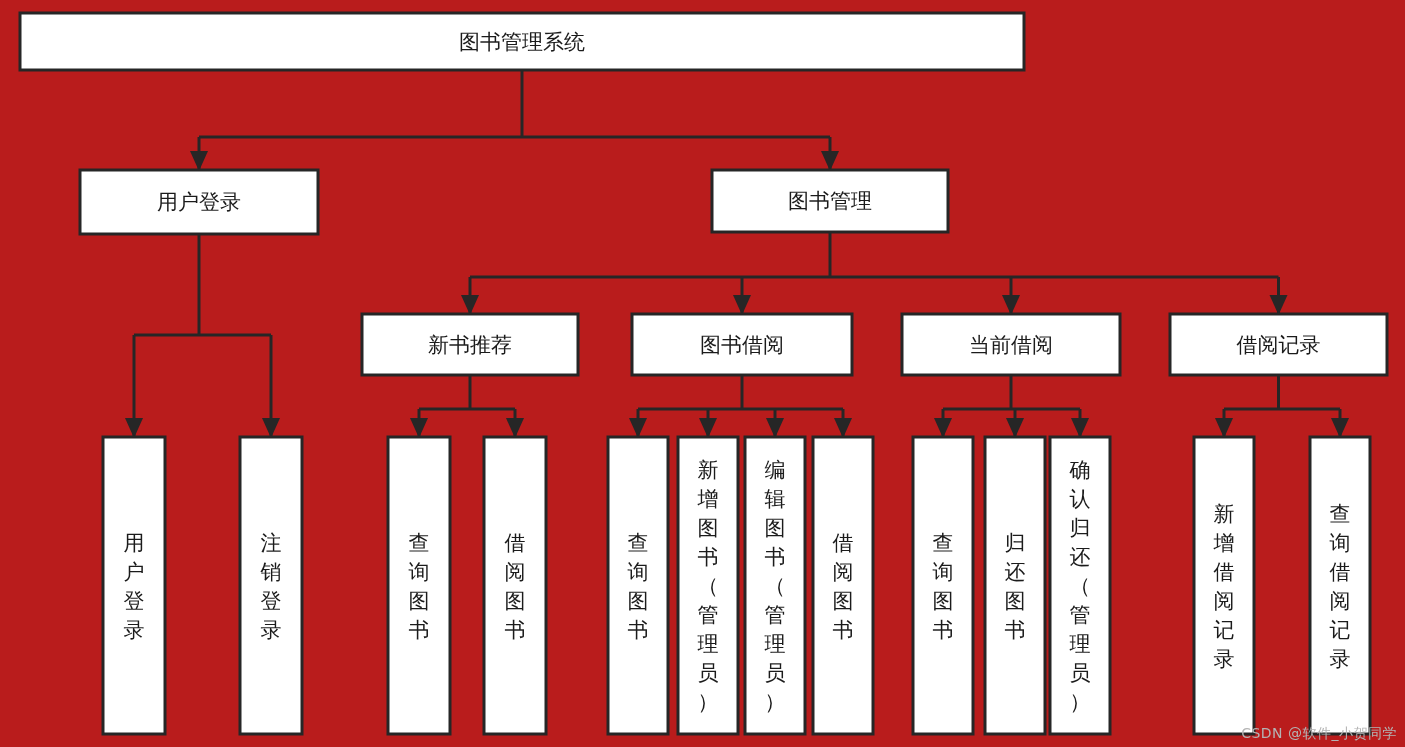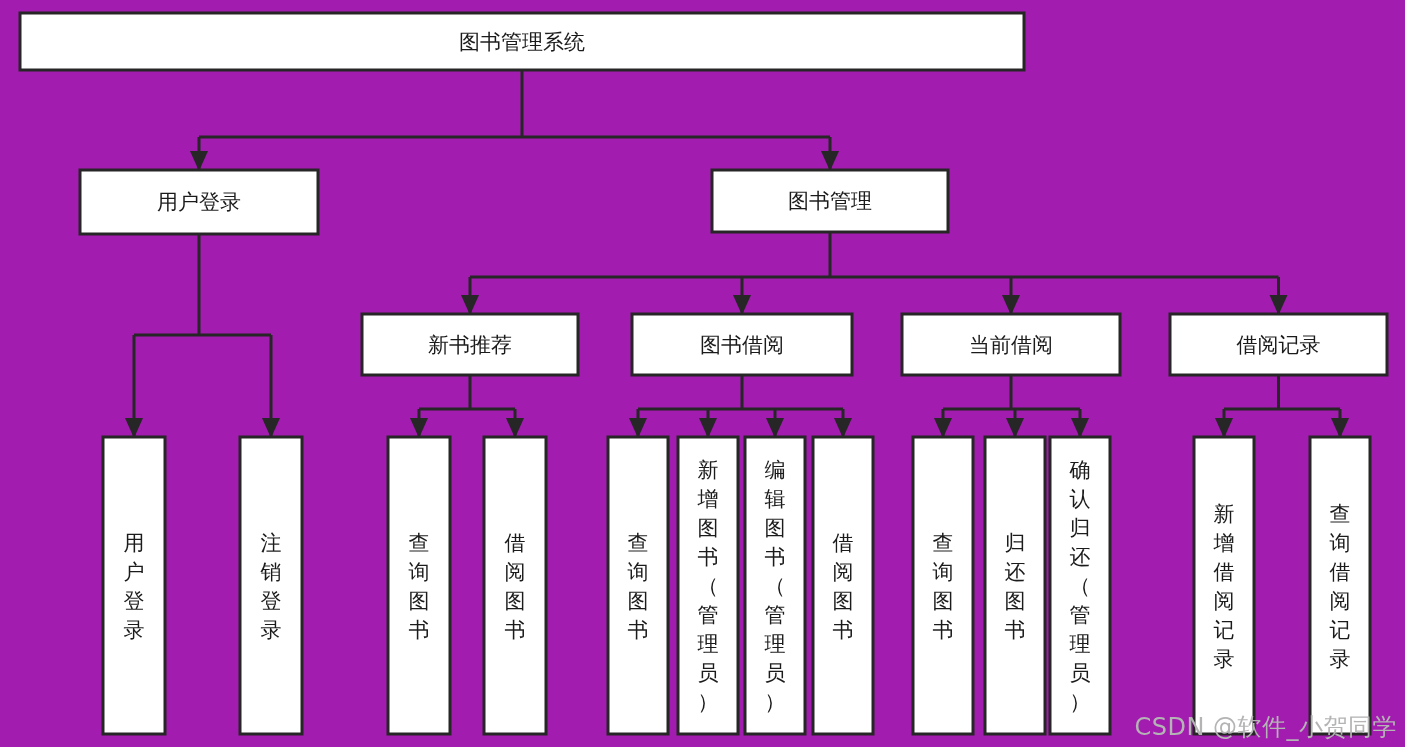--- a/index.html
+++ b/index.html
@@ -10,21 +10,21 @@
   body {
     width: 1405px;
     height: 747px;
     font-family: "DejaVu Sans", "Liberation Sans", sans-serif;
     overflow: hidden;
   }
   #diagram-root {
     position: relative;
     width: 1405px;
     height: 747px;
-    background: #a21caf;
+    background: #b91c1c;
   }
   svg.diagram {
     position: absolute;
     left: 0;
     top: 0;
     width: 1405px;
     height: 747px;
   }
   .node-box {
     fill: #ffffff;
@@ -51,21 +51,21 @@
     font-family: "DejaVu Sans", "Liberation Sans", sans-serif;
     font-size: 21px;
     fill: #1b1b1b;
     text-anchor: middle;
   }
   .watermark {
     position: absolute;
     right: 8px;
     bottom: 4px;
     font-family: "DejaVu Sans", "Liberation Sans", sans-serif;
-    font-size: 24px;
+    font-size: 14px;
     color: #b4b4b4;
     white-space: nowrap;
     letter-spacing: 0.5px;
   }
 </style>
 </head>
 <body>
 
 <div id="diagram-root">
 

